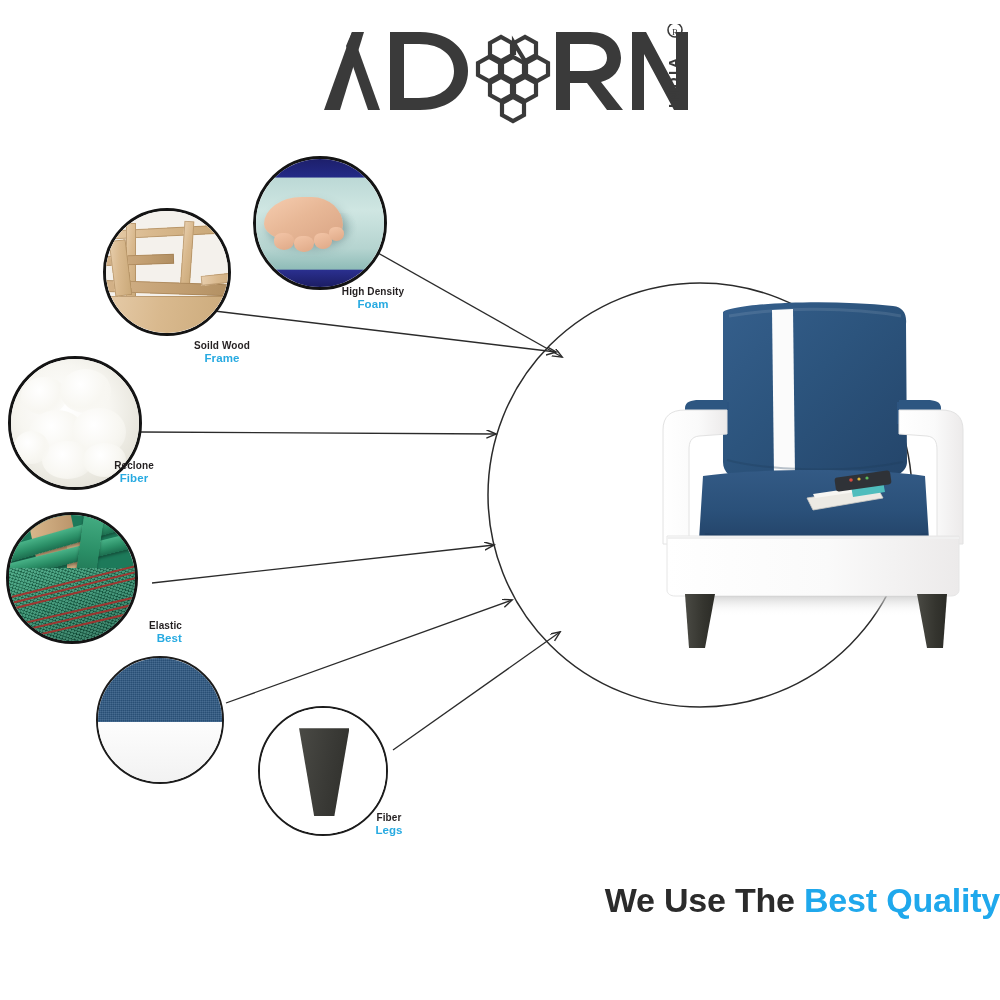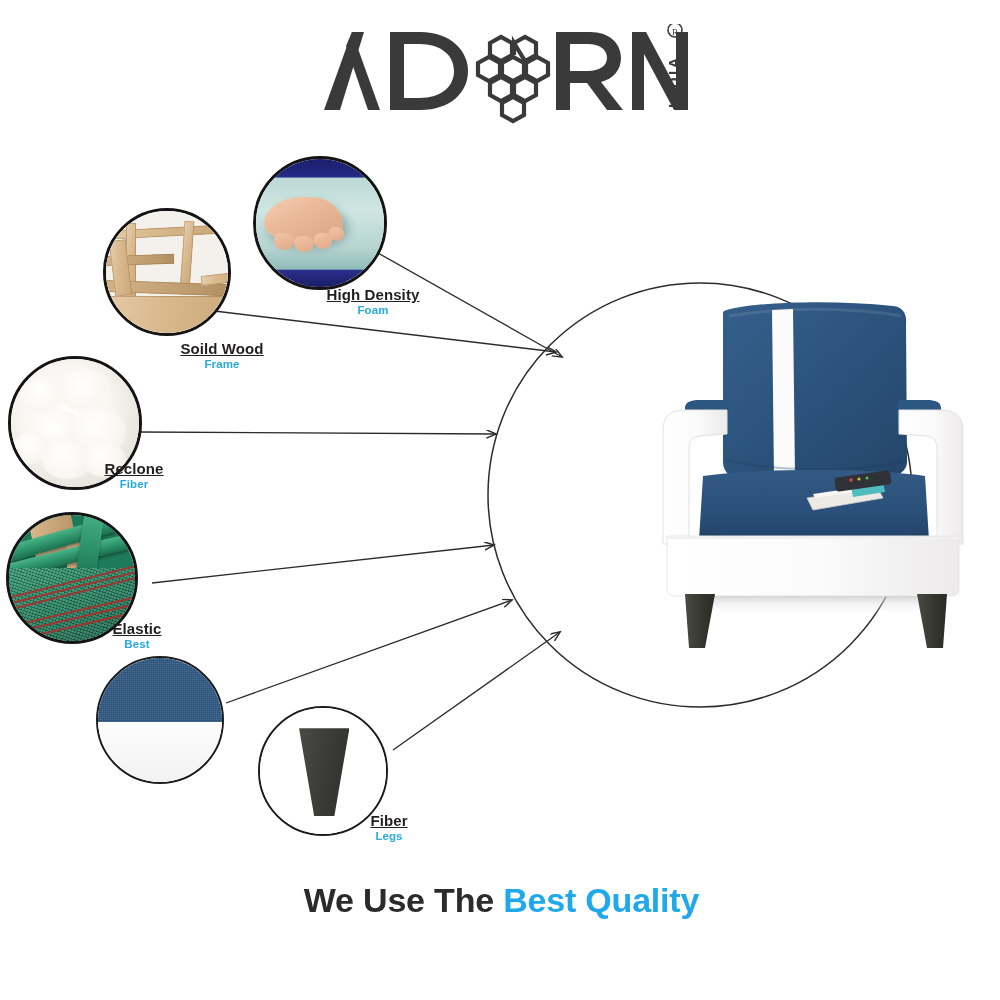--- a/index.html
+++ b/index.html
@@ -148,21 +148,21 @@
 
   
   .label {
     position: absolute;
     text-align: center;
     line-height: 1.18;
     font-weight: bold;
     letter-spacing: .1px;
     white-space: nowrap;
   }
-  .label .l1 { color: #231f20; font-size: 15px; display: block; text-decoration: underline; }
+  .label .l1 { color: #231f20; font-size: 10px; display: block; }
   .label .lx { color: #27aae1; font-size: 11.5px; display: block; }
 
   
   .lines {
     position: absolute;
     left: 0; top: 0;
     width: 1000px; height: 1000px;
     pointer-events: none;
   }
 
@@ -173,21 +173,21 @@
     top: 290px;
     width: 345px;
     height: 370px;
   }
 
   
   .tagline {
     position: absolute;
     left: 3px; right: 0;
     top: 878px;
-    text-align: center;
+    text-align: right;
   }
   .tag-line {
     font-size: 34px;
     font-weight: bold;
     letter-spacing: -.2px;
     line-height: 1.32;
     color: #2b2b2b;
     white-space: nowrap;
   }
   .tag-line.two { padding-left: 160px; }
@@ -316,21 +316,21 @@
       <div class="belt-strap" style="left:56%;  top:-6%; width:16%; height:60%; transform:rotate(8deg);"></div>
       <div class="belt-weave" style="top:42%; height:58%; border-radius:0;"></div>
       <div class="belt-redline" style="left:-10%; top:52%; width:120%; transform:rotate(-14deg);"></div>
       <div class="belt-redline" style="left:-10%; top:57%; width:120%; transform:rotate(-14deg);"></div>
       <div class="belt-redline" style="left:-10%; top:62%; width:120%; transform:rotate(-14deg);"></div>
       <div class="belt-redline" style="left:-10%; top:76%; width:120%; transform:rotate(-13deg);"></div>
       <div class="belt-redline" style="left:-10%; top:82%; width:120%; transform:rotate(-13deg);"></div>
       <div class="belt-redline" style="left:-10%; top:88%; width:120%; transform:rotate(-13deg);"></div>
     </div>
   </div>
-  <div class="label" style="left:92px; top:620px; width:90px;">
+  <div class="label" style="left:92px; top:620px; width:90px;text-align:right;">
     <span class="l1">Elastic</span>
     <span class="lx">Best</span>
   </div>
 
   <div class="callout callout-ring-thin" style="left:96px; top:656px; width:124px; height:124px;">
     <div class="swatch">
       <div class="fabric-top"></div>
       <div class="fabric-bot"></div>
     </div>
   </div>

